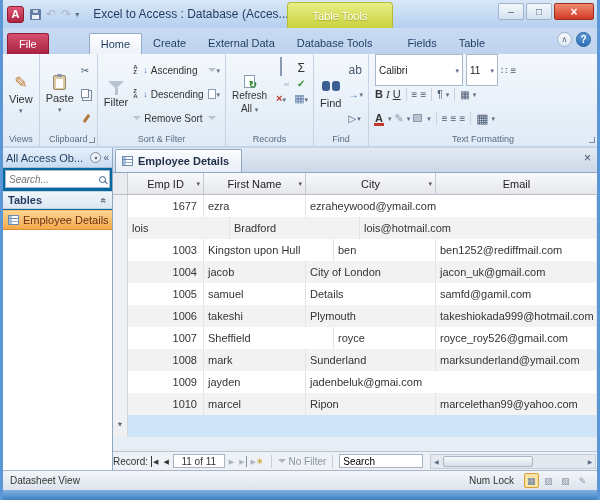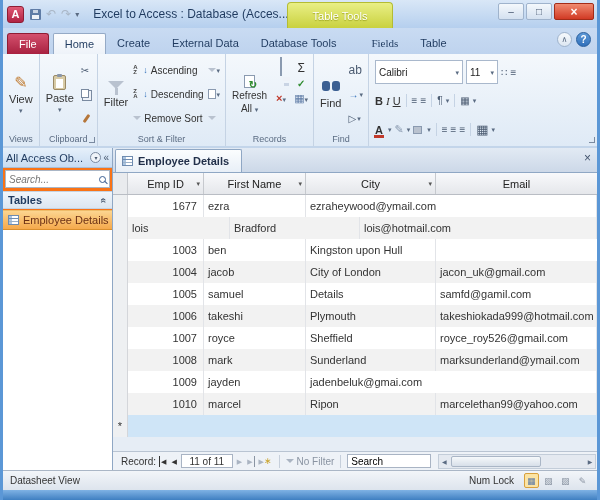--- a/index.html
+++ b/index.html
@@ -20,22 +20,22 @@
     background:linear-gradient(#e9ef86,#c9d13e); border:1px solid #b4bc33; border-bottom:none;
     color:#fff; font-size:11px; display:flex; align-items:center; justify-content:center; text-shadow:0 1px 1px #9aa21e; }
   .winctrls { position:absolute; right:3px; top:3px; display:flex; gap:2px; }
   .wbtn { width:26px; height:17px; background:linear-gradient(#f4f8fc,#d4e1f0); border:1px solid #9fb3cc; border-radius:2px; font-size:10px; color:#44556e; display:flex; align-items:center; justify-content:center; line-height:1; }
   .wbtn.close { width:40px; background:linear-gradient(#f08a70,#d13a24); border-color:#a32c18; color:#fff; font-weight:bold; font-size:12px; }
 
   
   .tabrow { height:26px; flex:0 0 26px; background:linear-gradient(#c9dbf2,#bed3ee); display:flex; align-items:flex-end; padding:0 6px 0 4px; position:relative; }
   .rtab { height:21px; line-height:21px; padding:0 11px; font-size:11px; color:#1f3a5f; white-space:nowrap; }
   .rtab.file { background:linear-gradient(#d4506d,#a82140); color:#fff; border-radius:3px 3px 0 0; margin-right:4px; border:1px solid #8f1c33; border-bottom:none;margin-top:11px; }
-  .rtab.active { background:linear-gradient(#fcfdfe,#eef3f9); border:1px solid #95aac6; border-bottom:none; border-radius:2px 2px 0 0; }
-  .rtab.ctx1 { margin-left:13px;font-family:Liberation Serif, serif; }
+  .rtab.active { background:linear-gradient(#fcfdfe,#eef3f9); border:1px solid #95aac6; border-bottom:none; border-radius:2px 2px 0 0;margin-left:36px; }
+  .rtab.ctx1 { margin-left:13px; }
   .tabrowright { position:absolute; right:6px; top:4px; display:flex; gap:4px; }
   .circbtn { width:15px; height:15px; border-radius:50%; background:linear-gradient(#f6f9fc,#dde7f2); border:1px solid #9fb3cc; color:#5a6b82; font-size:8px; display:flex; align-items:center; justify-content:center; }
   .circbtn.help { background:linear-gradient(#5f9ad8,#2f6fba); color:#fff; font-weight:bold; font-size:10px; border-color:#275d9c; }
 
   
   .ribbon { height:94px; flex:0 0 94px; background:linear-gradient(#f4f8fc,#dfeaf6); display:flex; border-bottom:2px solid #c3d5ea; }
   .rgroup { display:flex; flex-direction:column; border-right:1px solid #c5d3e4; padding:2px 2px 0; position:relative; }
   .rbody { flex:1; display:flex; align-items:stretch; }
   .rlabel { height:14px; line-height:14px; font-size:9px; color:#5a6b82; text-align:center; white-space:nowrap; }
   .bigbtn { display:flex; flex-direction:column; align-items:center; justify-content:center; padding:1px 4px; font-size:11px; color:#333; gap:2px; }
@@ -56,34 +56,34 @@
   .minifun { width:0; height:0; border-left:4px solid transparent; border-right:4px solid transparent; border-top:4px solid #b9c2cf; }
   .pageic { width:11px; height:13px; background:#fff; border:1px solid #8a9ab0; position:relative; }
   .refgl { position:absolute; right:-3px; bottom:-3px; color:#2e8b2e; font-size:10px; font-weight:bold; line-height:1; }
   .btext { font-size:10px; line-height:11px; text-align:center; color:#333; }
   .recgrid { display:grid; grid-template-columns:20px 20px; grid-auto-rows:15px; align-items:center; justify-items:center; padding-top:3px; }
   .binoc { position:relative; width:20px; height:13px; margin-bottom:2px; }
   .binoc::before,.binoc::after { content:""; position:absolute; top:1px; width:8px; height:10px; background:#3b5f92; border-radius:3px; }
   .binoc::before { left:1px; } .binoc::after { right:1px; }
   .tfcol { display:flex; flex-direction:column; justify-content:space-around; padding:2px 4px; flex:1; }
   .tfrow { display:flex; align-items:center; gap:3px; height:17px; }
-  .combo { height:24px; background:#fff; border:1px solid #a9b8cc; font-size:10px; color:#222; display:flex; align-items:center; padding:0 3px; justify-content:space-between; }
+  .combo { height:32px; background:#fff; border:1px solid #a9b8cc; font-size:10px; color:#222; display:flex; align-items:center; padding:0 3px; justify-content:space-between; }
   .tfg { font-size:10px; color:#4a5a70; }
   .tfsep { width:1px; height:13px; background:#c5d3e4; margin:0 2px; }
   .bstyle { font-weight:bold; font-size:11px; color:#333; }
   .istyle { font-style:italic; font-size:11px; color:#333; font-family:"Liberation Serif",serif; }
   .ustyle { text-decoration:underline; font-size:11px; color:#333; }
   .acolor { position:relative; font-weight:bold; font-size:11px; color:#333; margin-right:2px; }
   .acolor::after { content:""; position:absolute; left:-1px; right:-1px; bottom:-2px; height:3px; background:#c0392b; }
   .bucket { width:9px; height:8px; background:#b9c2cf; border:1px solid #8a9ab0; margin-right:2px; }
   .launcher { position:absolute; right:2px; bottom:3px; width:6px; height:6px; border-right:1px solid #7a8aa0; border-bottom:1px solid #7a8aa0; }
 
   
   .main { flex:1 1 auto; display:flex; min-height:0; background:#fff; }
-  .navpane { flex:0 0 110px; background:#f97316; border-right:1px solid #8fa7c4; display:flex; flex-direction:column; }
+  .navpane { flex:0 0 110px; background:#0369a1; border-right:1px solid #8fa7c4; display:flex; flex-direction:column; }
   .npheader { height:20px; flex:0 0 20px; background:linear-gradient(#e6f0fa,#c8dcf2); border-bottom:1px solid #aabdd4; display:flex; align-items:center; padding:0 3px; gap:2px; font-size:11px; color:#1f3a5f; }
   .npheader .txt { flex:1; white-space:nowrap; overflow:hidden; }
   .npcirc { width:11px; height:11px; border-radius:50%; border:1px solid #7a8aa0; background:#eef3f9; font-size:6px; color:#4a5a70; display:flex; align-items:center; justify-content:center; }
   .npchev { font-size:10px; color:#4a5a70; }
   .npsearch { height:18px; flex:0 0 18px; margin:2px 2px 3px; border:1px solid #aab6c6; background:#fff; display:flex; align-items:center; padding:0 3px; }
   .npsearch input { flex:1; border:none; outline:none; font-size:10px; font-style:italic; color:#333; width:70px; font-family:"Liberation Sans",sans-serif; background:transparent; }
   .mag { width:7px; height:7px; border:1px solid #3b5f92; border-radius:50%; position:relative; flex:0 0 7px; }
   .mag::after { content:""; position:absolute; width:4px; height:1px; background:#3b5f92; transform:rotate(45deg); right:-3px; bottom:-1px; }
   .npsection { height:18px; flex:0 0 18px; background:linear-gradient(#f0f5fa,#dce6f1); border-top:1px solid #c6d2e0; border-bottom:1px solid #c6d2e0; display:flex; align-items:center; padding:0 5px; font-size:11px; font-weight:bold; color:#1f3a5f; }
   .npsection .txt { flex:1; }
@@ -109,21 +109,21 @@
   .sel { flex:0 0 15px; background:#eef0f2; border-right:1px solid #d4d6da; }
   .cell { border-right:1px solid #e2e4e8; display:flex; align-items:center; overflow:hidden; white-space:nowrap; }
   .cell.num { justify-content:flex-end; padding-right:6px; }
   .cell.txt { padding-left:4px; }
   .newrow { height:22px; flex:0 0 22px; display:flex; background:#cfe5f7; }
   .newrow .sel { display:flex; align-items:center; justify-content:center; font-size:11px; color:#333; background:#eef0f2; }
   .newrow .rest { flex:1; }
   .filler { flex:1; background:#e6edf5; }
 
   
-  .recnav { height:19px; flex:0 0 19px; background:#eef2f7; border-top:1px solid #b9c4d2; display:flex; align-items:center; font-size:10px; color:#333; padding-left:8px; gap:3px; }
+  .recnav { height:19px; flex:0 0 19px; background:#eef2f7; border-top:1px solid #b9c4d2; display:flex; align-items:center; font-size:10px; color:#333; padding-left:0; gap:3px; }
   .navglyph { font-size:7px; color:#333; line-height:1; padding:2px 1px; }
   .navglyph.bar-l { border-left:1px solid #333; }
   .navglyph.bar-r { border-right:1px solid #8a94a2; }
   .navglyph.dis { color:#aab4c2; }
   .posbox { width:52px; height:14px; background:#fff; border:1px solid #a9b4c4; display:flex; align-items:center; justify-content:center; font-size:10px; }
   .star { color:#c9a227; font-size:9px; line-height:1; }
   .vsep { width:1px; height:13px; background:#c6cfdb; margin:0 3px; }
   .nofilter { display:flex; align-items:center; gap:3px; color:#8a94a2; }
   .nofilter .minifun { border-top-color:#aab4c2; }
   .searchbox { width:84px; height:14px; border:1px solid #a9b4c4; font-size:10px; padding:0 3px; color:#000; font-family:"Liberation Sans",sans-serif; }
@@ -337,20 +337,21 @@
             <span class="dd">▾</span>
           <span class="tfsep"></span>
           <span class="tfg">≡</span>
           <span class="tfg">≡</span>
           <span class="tfg">≡</span>
           <span class="tfsep"></span>
           <span class="tfg" style="font-size:13px;">▦</span>
             <span class="dd">▾</span>
         </div>
       </div>
+      <div class="rlabel">Text Formatting</div>
       <div class="launcher"></div>
     </div>
   </div>
 
   <div class="main">
 
     <div class="navpane">
       <div class="npheader">
         <span class="txt">All Access Ob...</span>
         <span class="npcirc">▾</span>
@@ -407,22 +408,23 @@
       </div>
       <div class="dsrow alt">
         <div class="sel"></div>
         <div class="cell txt w-fn">lois</div>
         <div class="cell txt w-city">Bradford</div>
         <div class="cell txt w-email">lois@hotmail.com</div>
       </div>
       <div class="dsrow">
         <div class="sel"></div>
         <div class="cell num w-emp">1003</div>
+        <div class="cell txt w-city">Kingston upon Hull</div>
         <div class="cell txt w-fn">ben</div>
-        <div class="cell txt w-city">Kingston upon Hull</div>
+        <div class="cell txt w-email">ben1252@rediffmail.com</div>
       </div>
       <div class="dsrow alt">
         <div class="sel"></div>
         <div class="cell num w-emp">1004</div>
         <div class="cell txt w-fn">jacob</div>
         <div class="cell txt w-city">City of London</div>
         <div class="cell txt w-email">jacon_uk@gmail.com</div>
       </div>
       <div class="dsrow">
         <div class="sel"></div>
@@ -434,22 +436,22 @@
       <div class="dsrow alt">
         <div class="sel"></div>
         <div class="cell num w-emp">1006</div>
         <div class="cell txt w-fn">takeshi</div>
         <div class="cell txt w-city">Plymouth</div>
         <div class="cell txt w-email">takeshiokada999@hotmail.com</div>
       </div>
       <div class="dsrow">
         <div class="sel"></div>
         <div class="cell num w-emp">1007</div>
+        <div class="cell txt w-city">Sheffield</div>
         <div class="cell txt w-fn">royce</div>
-        <div class="cell txt w-city">Sheffield</div>
         <div class="cell txt w-email">royce_roy526@gmail.com</div>
       </div>
       <div class="dsrow alt">
         <div class="sel"></div>
         <div class="cell num w-emp">1008</div>
         <div class="cell txt w-fn">mark</div>
         <div class="cell txt w-city">Sunderland</div>
         <div class="cell txt w-email">marksunderland@ymail.com</div>
       </div>
       <div class="dsrow">

